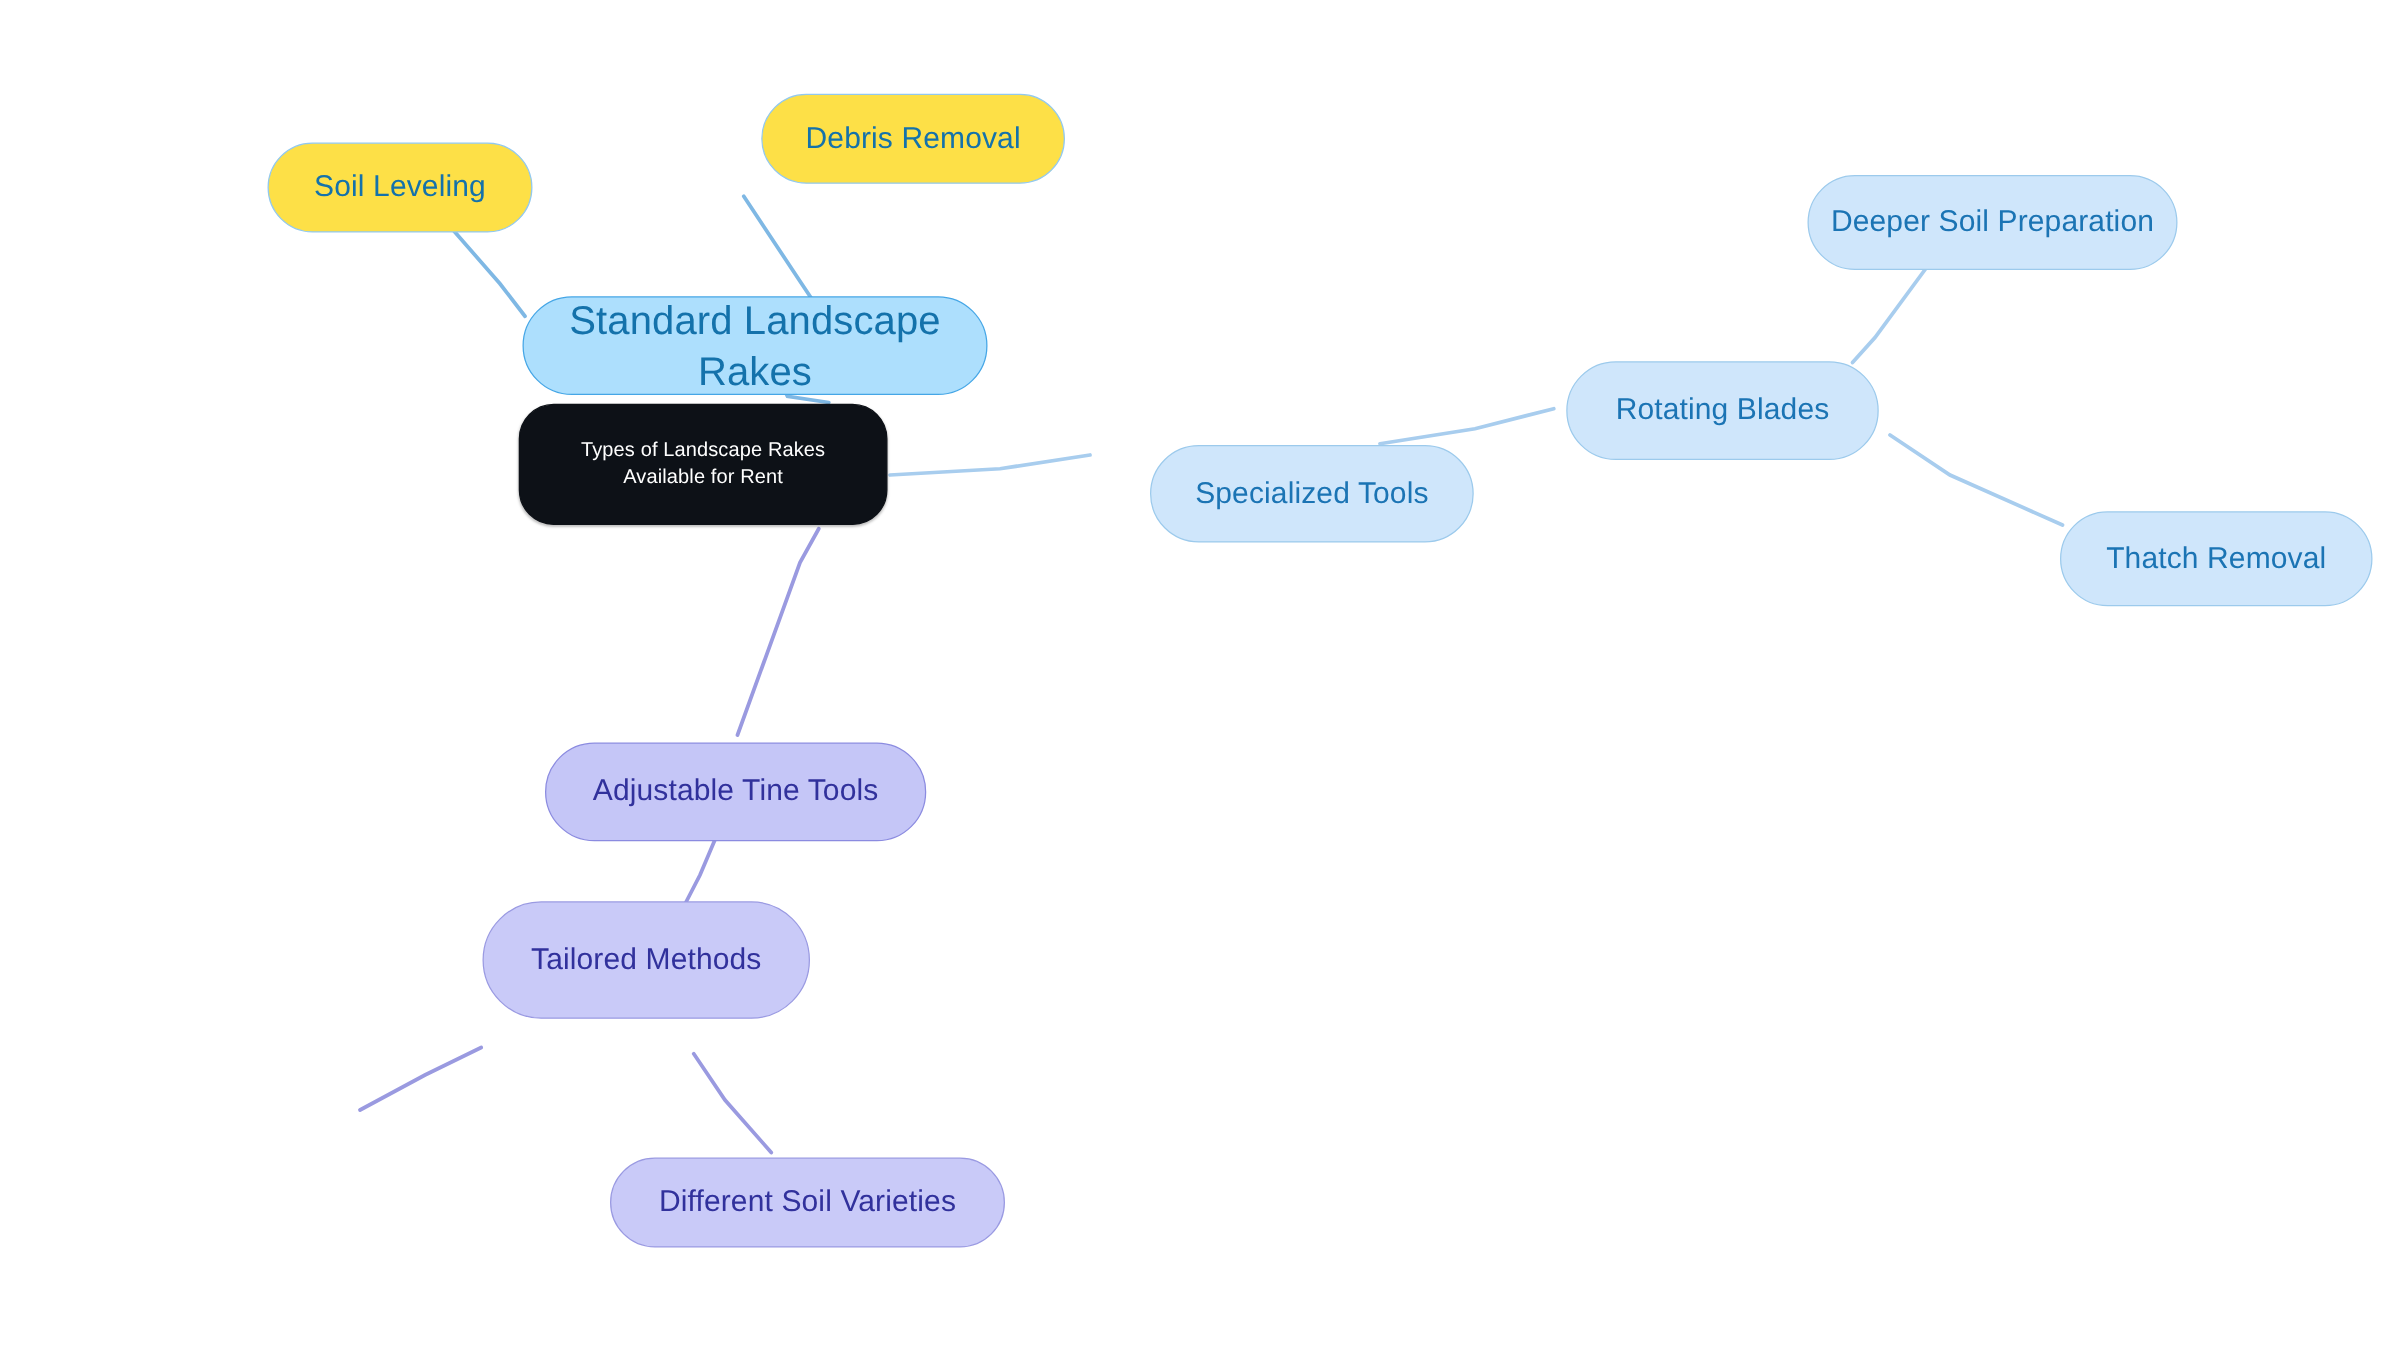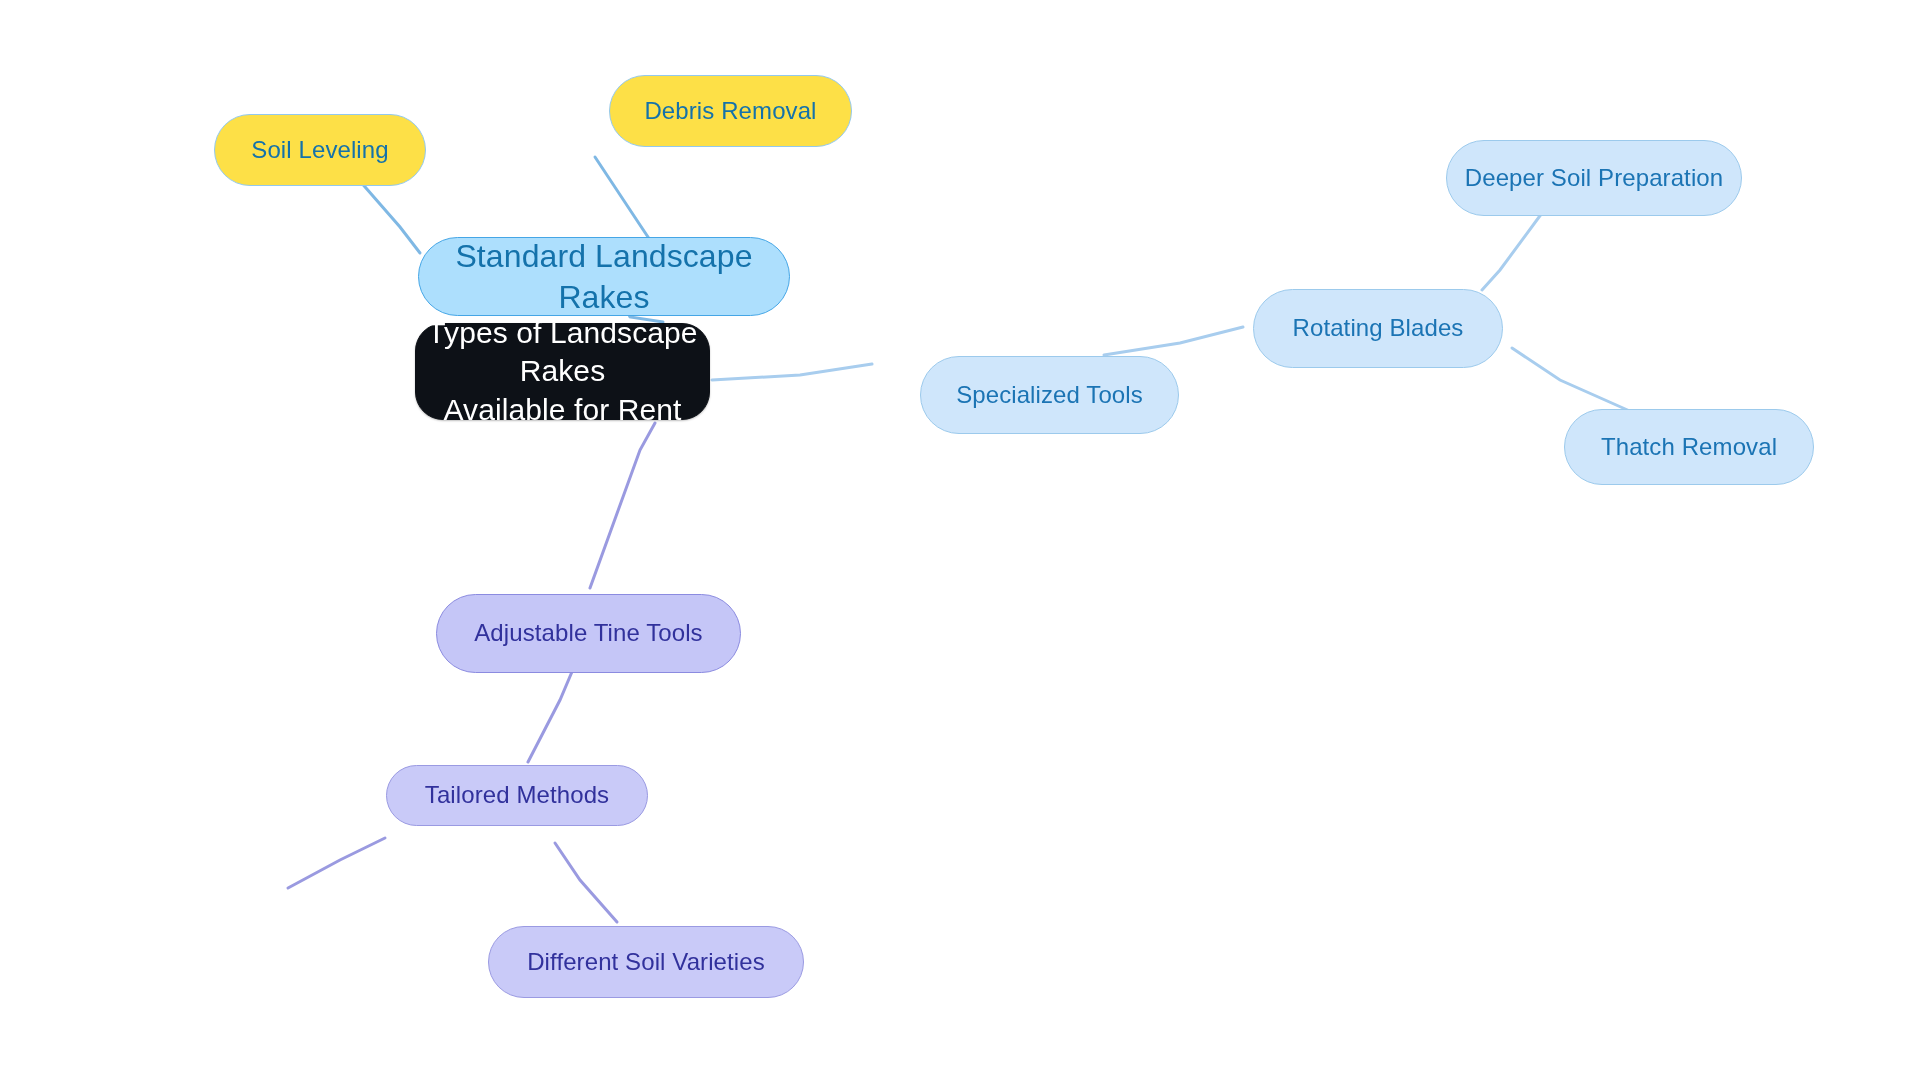--- a/index.html
+++ b/index.html
@@ -28,21 +28,21 @@
     border-radius:999px;
     white-space:pre-line;
     line-height:1.28;
     letter-spacing:0.1px;
   }
   .node-root{
     background:#0d1117;
     color:#ffffff;
     border:1px solid #0d1117;
     border-radius:28px;
-    font-size:30px;
+    font-size:16px;
     box-shadow:0 1px 2px rgba(0,0,0,0.25);
   }
   .node-branch-blue{
     background:#addffd;
     border:1.4px solid #45a6e6;
     color:#1472ab;
     font-size:32px;
   }
   .node-leaf-blue{
     background:#fde047;
@@ -109,22 +109,22 @@
   <div class="node node-leaf-blue" style="left:214px;top:114px;width:212px;height:72px;">Soil Leveling</div>
 
   <div class="node node-leaf-blue" style="left:609px;top:75px;width:243px;height:72px;">Debris Removal</div>
 
   <div class="node node-sub-blue" style="left:920px;top:356px;width:259px;height:78px;">Specialized Tools</div>
 
   <div class="node node-sub-blue" style="left:1253px;top:289px;width:250px;height:79px;">Rotating Blades</div>
 
   <div class="node node-sub-blue" style="left:1446px;top:140px;width:296px;height:76px;">Deeper Soil Preparation</div>
 
-  <div class="node node-sub-blue" style="left:1564px;top:409px;width:250px;height:76px;">Thatch Removal</div>
+  <div class="node node-sub-blue" style="left:1648px;top:409px;width:250px;height:76px;">Thatch Removal</div>
 
   <div class="node node-branch-purple" style="left:436px;top:594px;width:305px;height:79px;">Adjustable Tine Tools</div>
 
-  <div class="node node-leaf-purple" style="left:386px;top:765px;width:262px;height:61px;">Tailored Methods</div>
+  <div class="node node-leaf-purple" style="left:386px;top:721px;width:262px;height:94px;">Tailored Methods</div>
 
 
   <div class="node node-leaf-purple" style="left:488px;top:926px;width:316px;height:72px;">Different Soil Varieties</div>
 
 </div>
 
 </body></html>

